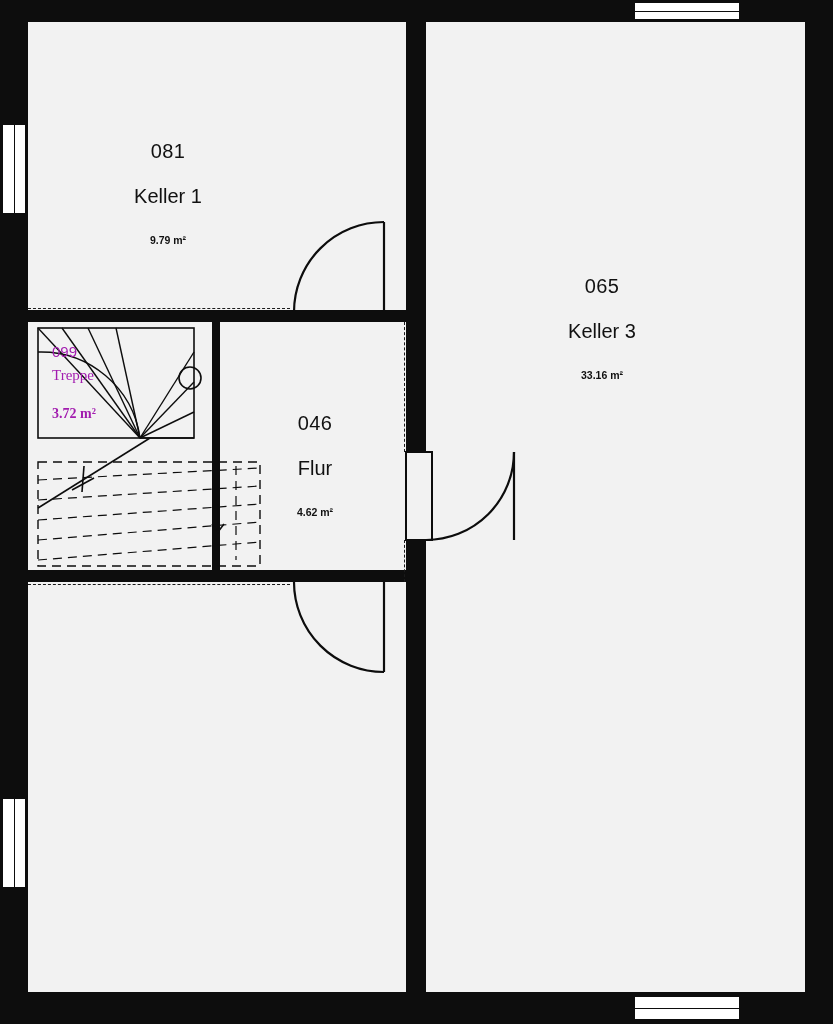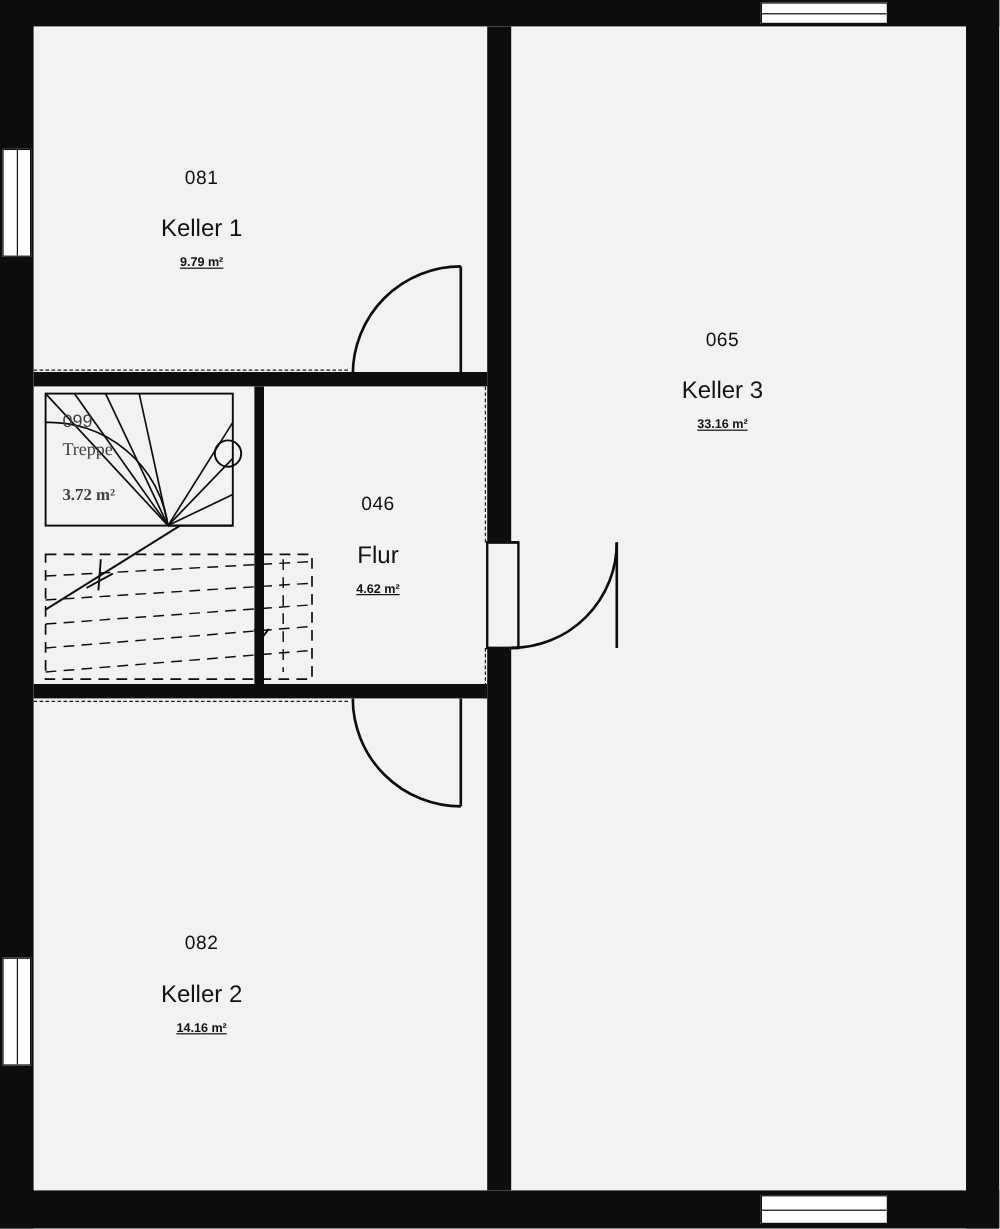--- a/index.html
+++ b/index.html
@@ -63,39 +63,38 @@
   
   .room-label {
     position: absolute;
     text-align: center;
     color: #111111;
     line-height: 1.35;
     white-space: nowrap;
   }
   .room-label .num {
     display: block;
-    font-size: 16px;
+    font-size: 20px;
     letter-spacing: 0.4px;
   }
   .room-label .name {
     display: block;
     font-size: 20px;
     margin-top: 18px;
   }
   .room-label .area {
     display: block;
     font-size: 10.5px;
     font-weight: bold;
-    margin-top: 7px;
-    text-decoration: underline;
+    margin-top: 23px;
   }
   .stair-label {
     position: absolute;
     text-align: left;
-    color: #404040;
+    color: #a21caf;
     line-height: 1.35;
     white-space: nowrap;
   }
   .stair-label .num { display: block; font-size: 15px; }
   .stair-label .name { display: block; font-size: 15px; margin-top: 3px; font-family: Liberation Serif, serif; }
   .stair-label .area { display: block; font-size: 14px; font-weight: bold; margin-top: 19px; font-family: Liberation Serif, serif; }
   svg.overlay {
     position: absolute;
     left: 0; top: 0;
     width: 833px;
@@ -194,25 +193,20 @@
       <line x1="236" y1="466" x2="236" y2="560" stroke="#0d0d0d" stroke-width="1.2" stroke-dasharray="9 6"></line>
     </g>
   </svg>
 
   <div class="room-label" style="left:98px; top:138px; width:140px;">
     <span class="num">081</span>
     <span class="name">Keller 1</span>
     <span class="area">9.79 m²</span>
   </div>
 
-  <div class="room-label" style="left:98px; top:776px; width:140px;">
-    <span class="num">082</span>
-    <span class="name">Keller 2</span>
-    <span class="area">14.16 m²</span>
-  </div>
 
   <div class="room-label" style="left:532px; top:273px; width:140px;">
     <span class="num">065</span>
     <span class="name">Keller 3</span>
     <span class="area">33.16 m²</span>
   </div>
 
   <div class="room-label" style="left:245px; top:410px; width:140px;">
     <span class="num">046</span>
     <span class="name">Flur</span>

